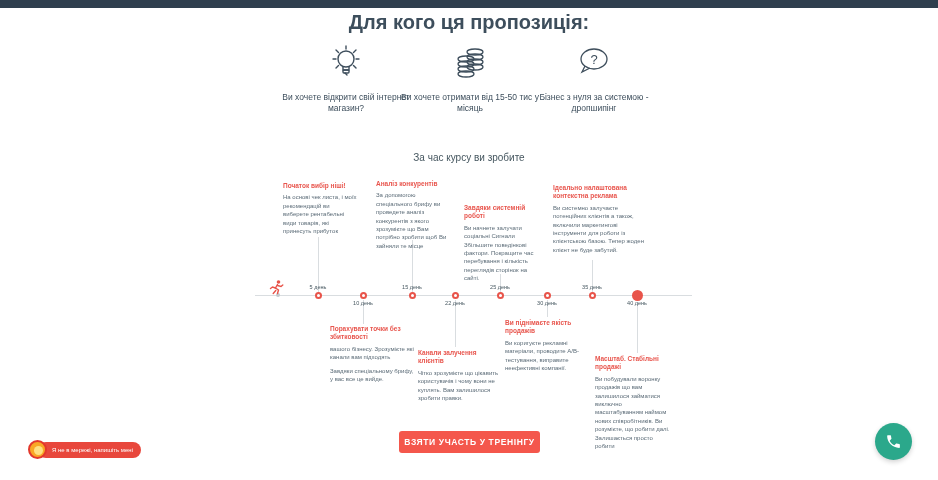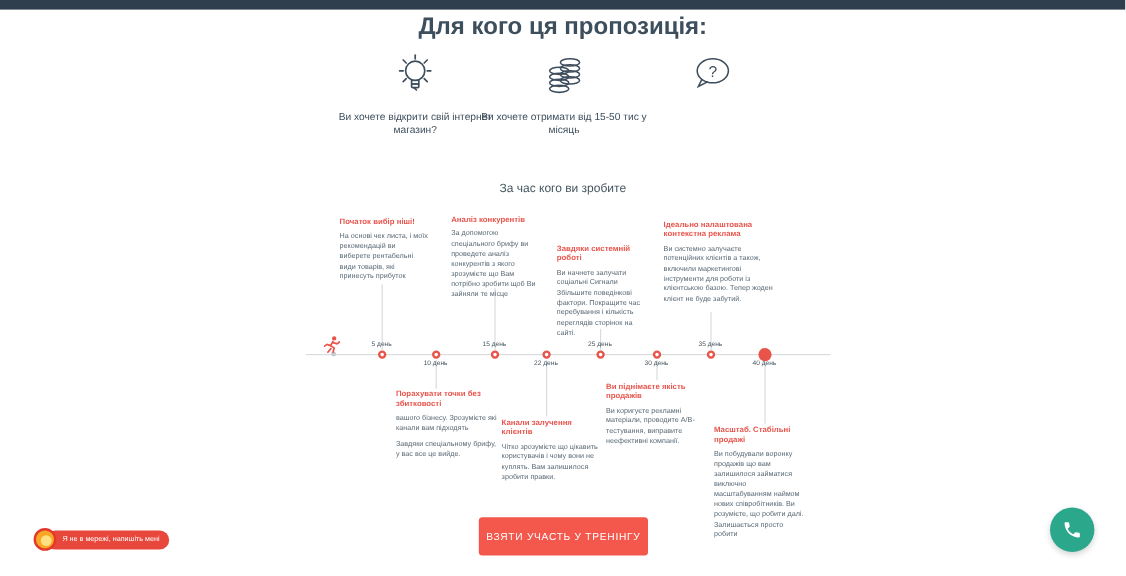--- a/index.html
+++ b/index.html
@@ -30,24 +30,24 @@
   .tl-label.above { top:284px; }
   .tl-label.below { top:300px; }
 
   .conn { position:absolute; width:1px; background:#d9dde0; }
 
   .ms { position:absolute; font-size:6px; line-height:1.4; color:#5b6b77; }
   .ms .t { color:#e8554d; font-weight:bold; font-size:6.5px; line-height:1.3; margin-bottom:3px; }
   .ms .b + .b { margin-top:5px; }
 
   .cta {
-    position:absolute; left:399px; top:431px; width:141px; height:32px;
+    position:absolute; left:399px; top:431px; width:141px; height:22px;
     background:#f4574c; border:none; border-radius:3px; cursor:pointer;
     color:#ffffff; font-family:"Liberation Sans", sans-serif;
-    font-weight:normal; font-size:8.5px; letter-spacing:0.6px; text-align:center;
+    font-weight:bold; font-size:8.5px; letter-spacing:0.6px; text-align:center;
   }
 
   .chat-widget { position:absolute; left:28px; top:440px; height:20px; cursor:pointer; }
   .chat-pill {
     position:absolute; left:10px; top:2px; height:16px; padding:0 8px 0 14px;
     background:#e8473c; border-radius:9px; color:#fff; font-size:6px;
     display:flex; align-items:center; white-space:nowrap;
   }
   .chat-avatar {
     position:absolute; left:0; top:0; width:19px; height:19px; border-radius:50%;
@@ -110,23 +110,24 @@
   </div>
 
   <div class="offer-item" style="left:516px;">
     <div class="offer-icon">
       <svg width="42" height="42" viewBox="0 0 42 42" fill="none" stroke="#3e4e5c" stroke-width="1.3">
         <ellipse cx="21" cy="16" rx="13" ry="10"></ellipse>
         <path d="M12 23 L9 29 L17 25"></path>
         <text x="21" y="21" text-anchor="middle" font-size="13" fill="#3e4e5c" stroke="none" font-family="Liberation Sans, sans-serif">?</text>
       </svg>
     </div>
-  </div>
-
-  <div class="course-sub">За час кого ви зробите</div>
+    <div class="offer-label">Бізнес з нуля за системою - дропшипінг</div>
+  </div>
+
+  <div class="course-sub">За час курсу ви зробите</div>
 
   <div class="tl-line"></div>
   <div class="tl-startdot"></div>
   <div class="runner">
     <svg width="15" height="16" viewBox="0 0 15 16" fill="none" stroke="#e8544a" stroke-width="1.4" stroke-linecap="round">
       <circle cx="9.5" cy="3" r="1.8" fill="#e8544a" stroke="none"></circle>
       <path d="M8.5 5.5 L6.5 9 L9.5 11 L8.5 14.5"></path>
       <path d="M6.5 9 L3.5 8 L1.5 9.5"></path>
       <path d="M8.5 6.5 L12 7.5 L13.8 6"></path>
       <path d="M6.8 11.5 L4.2 14.5"></path>

